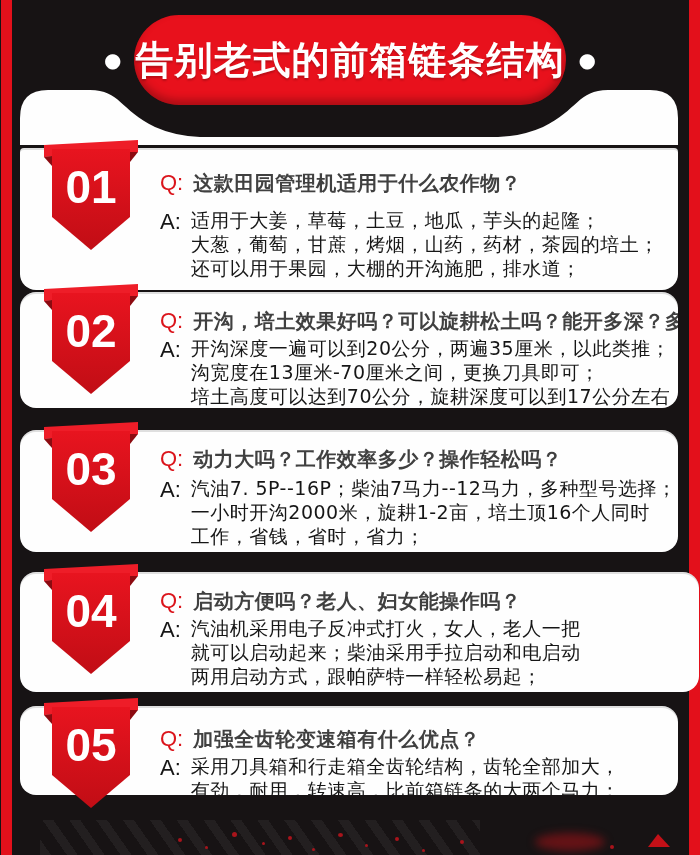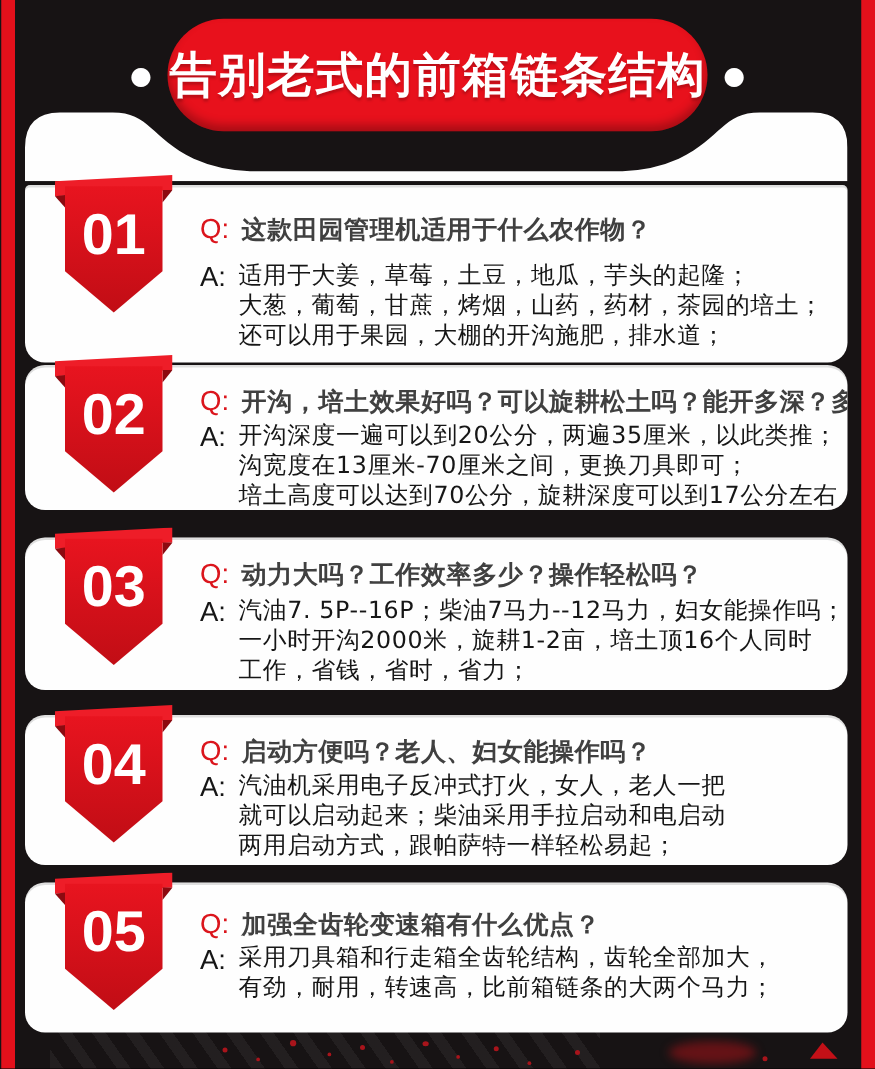--- a/index.html
+++ b/index.html
@@ -33,22 +33,22 @@
   
   .card{
     position:absolute;left:20px;width:658px;background:#fefefe;border-radius:16px;
     box-shadow:inset 0 2px 0 rgba(0,0,0,.12);
     z-index:3;
   }
   .card .content{position:absolute;inset:0;overflow:hidden;border-radius:16px;}
   .c1{top:136px;height:142px;border-top-left-radius:4px;border-top-right-radius:4px;margin-top:12px;}
   .c2{top:292px;height:116px;}
   .c3{top:430px;height:122px;}
-  .c4{top:572px;height:120px;}
-  .c5{top:706px;height:120px;}
+  .c4{top:572px;height:120px;padding-left:21px;}
+  .c5{top:706px;height:89px;}
 
   
   .ribbon{position:absolute;left:24px;top:-8px;width:94px;height:112px;z-index:5;}
   .num{
     position:absolute;left:24px;top:8px;width:94px;z-index:6;text-align:center;
     color:#fff;font-size:46px;font-weight:bold;line-height:62px;
     font-family:"Liberation Sans","DejaVu Sans",sans-serif;
   }
 
   .qrow{position:absolute;left:140px;right:2px;top:16px;display:flex;align-items:baseline;white-space:nowrap;}
@@ -169,21 +169,21 @@
     </svg>
     <div class="num">03</div>
     <div class="content">
       <div class="qrow">
         <span class="qlabel">Q:</span>
         <span class="qtext">动力大吗？工作效率多少？操作轻松吗？</span>
       </div>
       <div class="arow">
         <span class="alabel">A:</span>
         <div class="alines">
-          <div>汽油7. 5P--16P；柴油7马力--12马力，妇女能操作吗；</div>
+          <div>汽油7. 5P--16P；柴油7马力--12马力，多种型号选择；</div>
           <div>一小时开沟2000米，旋耕1-2亩，培土顶16个人同时</div>
           <div>工作，省钱，省时，省力；</div>
         </div>
       </div>
     </div>
   </section>
 
   
   <section class="card c4">
     <svg class="ribbon" viewBox="0 0 94 112">

